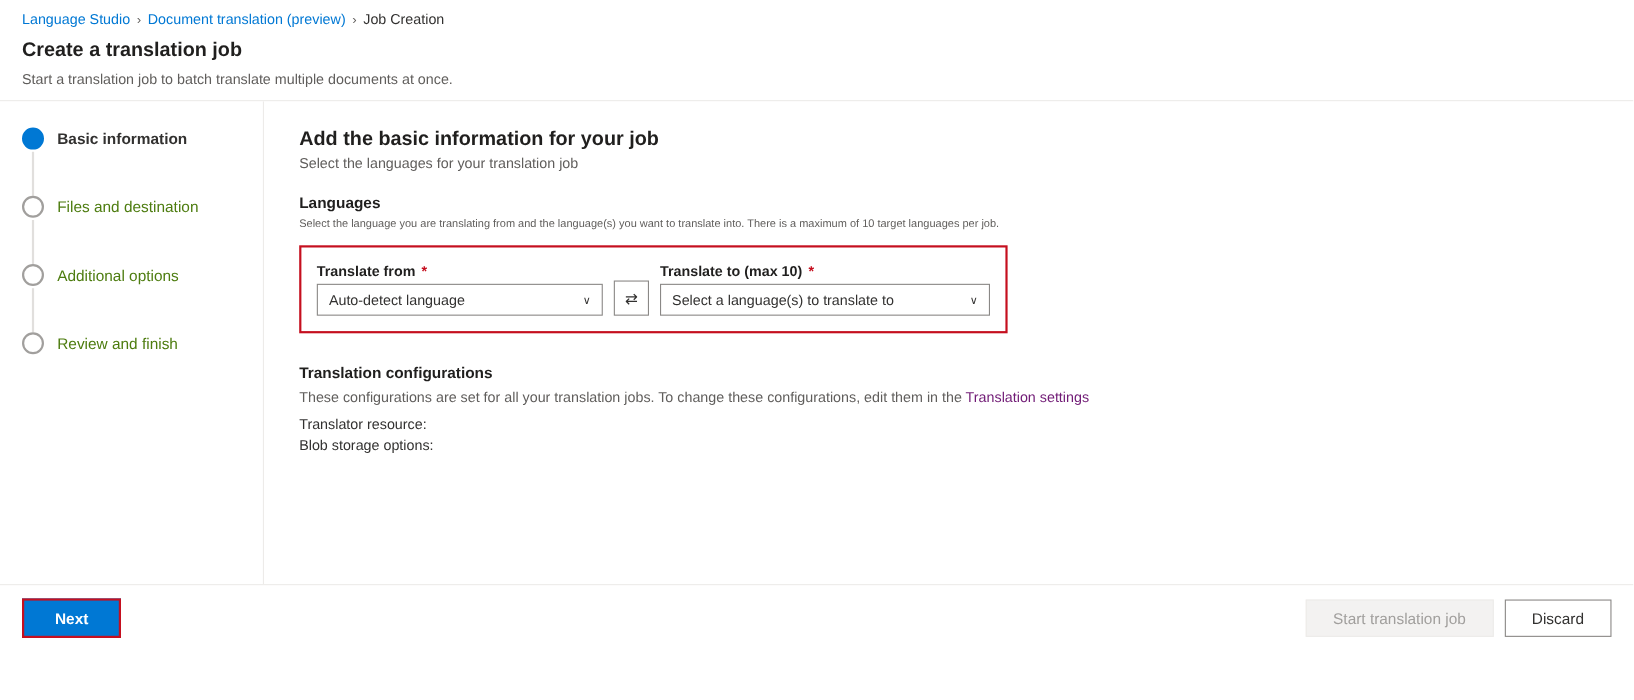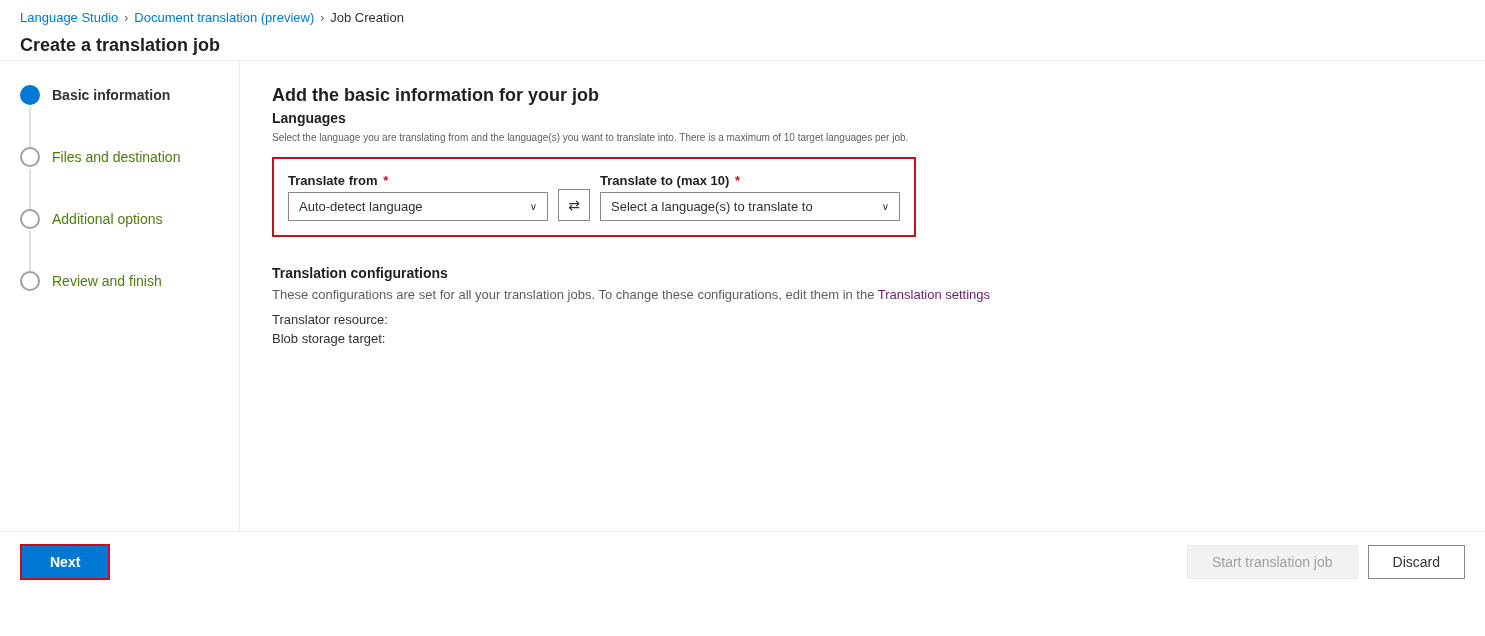--- a/index.html
+++ b/index.html
@@ -237,20 +237,21 @@
 
   <div class="breadcrumb">
     <a href="#">Language Studio</a>
     <span class="breadcrumb-sep">›</span>
     <a href="#">Document translation (preview)</a>
     <span class="breadcrumb-sep">›</span>
     <span class="breadcrumb-current">Job Creation</span>
   </div>
 
   <div class="page-title">Create a translation job</div>
+  <div class="page-subtitle">Start a translation job to batch translate multiple documents at once.</div>
 
   <hr class="divider">
 
   <div class="content-area">
 
     <div class="sidebar">
 
       <div class="step-row">
         <div class="step-indicator">
           <div class="step-circle active"></div>
@@ -280,20 +281,21 @@
           <div class="step-circle"></div>
         </div>
         <div class="step-label">Review and finish</div>
       </div>
 
     </div>
 
     <div class="content">
 
       <div class="section-title">Add the basic information for your job</div>
+      <div class="section-subtitle">Select the languages for your translation job</div>
 
       <div class="label-heading">Languages</div>
       <div class="label-description">Select the language you are translating from and the language(s) you want to translate into. There is a maximum of 10 target languages per job.</div>
 
       
       <div class="language-box">
 
         <div class="lang-field">
           <div class="lang-field-label">
             <span>Translate from</span><span class="required-star"> *</span>
@@ -318,21 +320,21 @@
 
       </div>
 
       
       <div class="config-section">
         <div class="label-heading">Translation configurations</div>
         <div class="config-description">
           <span>These configurations are set for all your translation jobs. To change these configurations, edit them in the </span><a href="#" class="config-link">Translation settings</a>
         </div>
         <div class="config-row">Translator resource:</div>
-        <div class="config-row">Blob storage target:</div>
+        <div class="config-row">Blob storage options:</div>
       </div>
 
     </div>
   </div>
 
   <div class="footer-bar">
     <div class="footer-left">
       <button class="btn-primary">Next</button>
     </div>
     <div class="footer-right">

